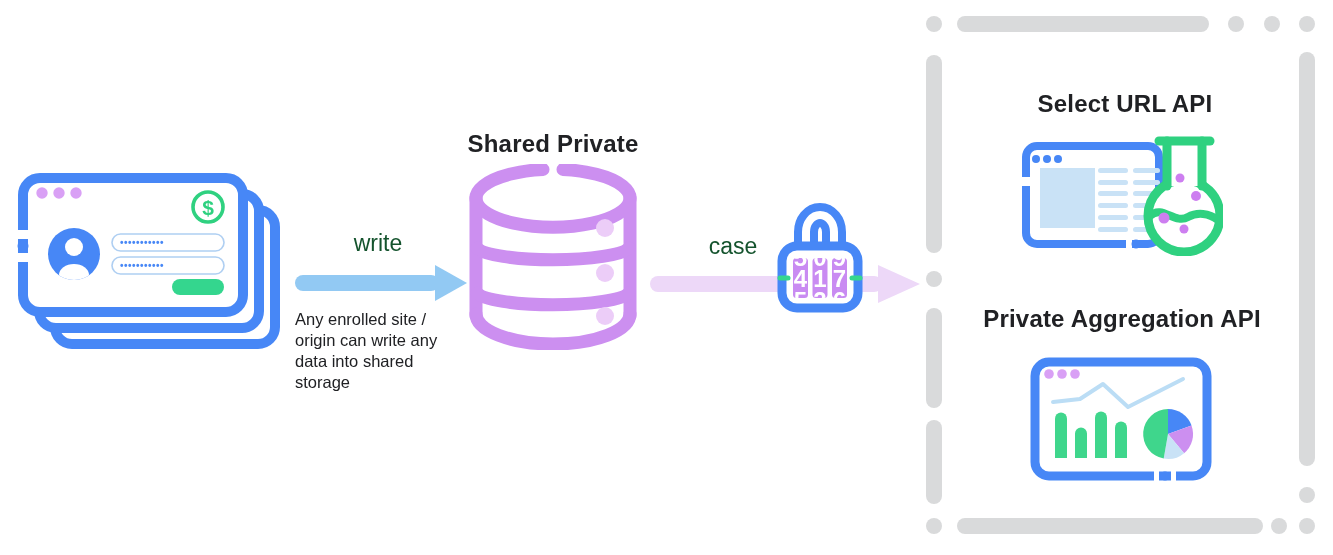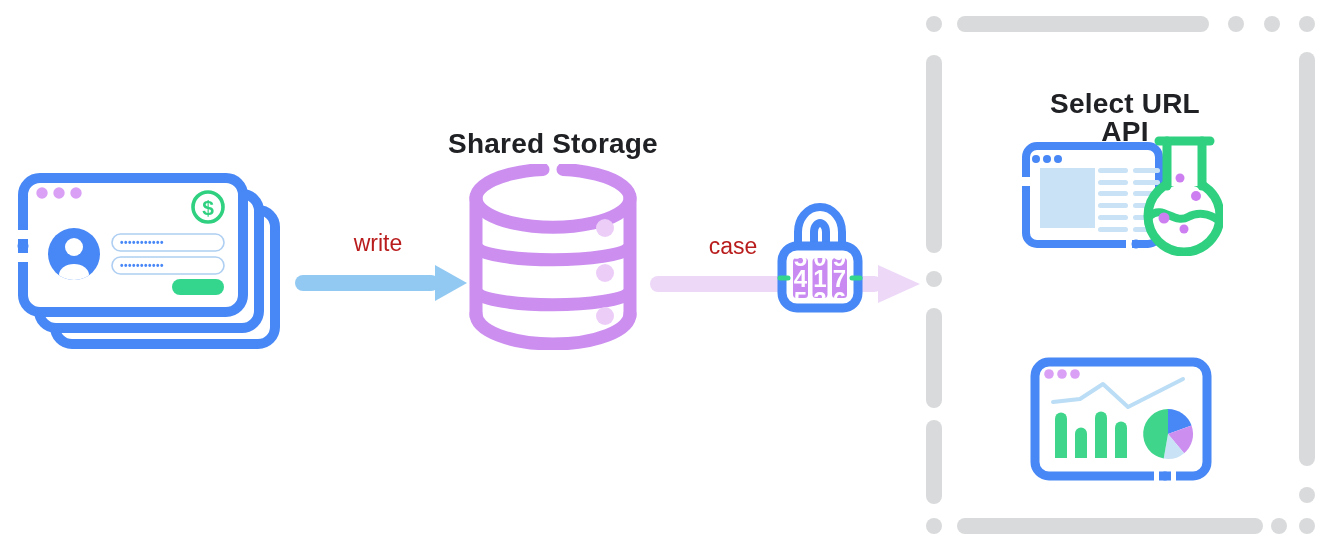--- a/index.html
+++ b/index.html
@@ -1,21 +1,21 @@
 <!DOCTYPE html>
 <html><head>
 <meta charset="utf-8">
 <style>
   html,body{margin:0;padding:0;background:#fff;}
   #canvas{position:relative;width:1333px;height:555px;background:#fff;overflow:hidden;
           font-family:"Liberation Sans",sans-serif;color:#202124;}
   .abs{position:absolute;}
-  .h1{position:absolute;font-weight:700;font-size:28px;line-height:28px;text-align:center;
+  .h1{position:absolute;font-weight:700;font-size:24px;line-height:28px;text-align:center;
       color:#202124;letter-spacing:.2px;}
-  .flow-label{position:absolute;font-size:23px;line-height:26px;text-align:center;color:#b91c1c;}
+  .flow-label{position:absolute;font-size:23px;line-height:26px;text-align:center;color:#14532d;}
   .desc{position:absolute;font-size:16.5px;line-height:21px;color:#202124;}
   .dash{position:absolute;background:#D9DADB;border-radius:9px;}
   svg text{font-family:"Liberation Sans",sans-serif;}
 </style>
 </head>
 <body>
 
 <div id="canvas">
 
   <svg class="abs" style="left:10px;top:162px" width="285" height="200" viewBox="0 0 285 200">
@@ -56,22 +56,23 @@
     <rect x="162" y="117" width="52" height="16" rx="8" fill="#34D68E"></rect>
   </svg>
 
   <div class="flow-label" style="left:338px;top:230px;width:80px">write</div>
 
   <svg class="abs" style="left:293px;top:261px" width="178" height="44" viewBox="0 0 178 44">
     <rect x="2" y="14" width="144" height="16" rx="8" fill="#92C9F3"></rect>
     <polygon points="142,4 174,22 142,40" fill="#92C9F3"></polygon>
   </svg>
 
-
-  <div class="h1" style="left:440px;top:130px;width:226px">Shared Storage</div>
+  <div class="desc" style="left:295px;top:309px;width:176px">Any enrolled site / origin can write any data into shared storage</div>
+
+  <div class="h1" style="left:440px;top:130px;width:226px">Shared Private</div>
 
   <svg class="abs" style="left:466px;top:164px" width="174" height="186" viewBox="0 0 174 186">
     <g fill="none" stroke="#CC8FF0" stroke-width="13" stroke-linecap="round">
       <path d="M97,5.5 A77,29 0 1 1 77,5.5"></path>
       <path d="M10,34 V152"></path>
       <path d="M164,34 V152"></path>
       <path d="M10,150 A77,30 0 0 0 164,150"></path>
       <path d="M11,84 A77,14 0 0 0 163,84"></path>
       <path d="M11,129 A77,14 0 0 0 163,129"></path>
     </g>
@@ -184,20 +185,21 @@
       </g>
       <g fill="#CD7EF0">
         <circle cx="162" cy="46" r="4.5"></circle>
         <circle cx="178" cy="64" r="5"></circle>
         <circle cx="146" cy="86" r="5.5"></circle>
         <circle cx="166" cy="97" r="4.5"></circle>
       </g>
     </g>
   </svg>
 
+  <div class="h1" style="left:958px;top:305px;width:328px">Private Aggregation API</div>
 
   <svg class="abs" style="left:1028px;top:355px" width="190" height="128" viewBox="0 0 190 128">
     <rect x="7" y="7" width="172" height="114" rx="14" fill="#fff" stroke="#4787F6" stroke-width="9"></rect>
     <rect x="126" y="113" width="5" height="16" fill="#fff"></rect>
     <rect x="143" y="113" width="5" height="16" fill="#fff"></rect>
     <circle cx="137" cy="121" r="4.5" fill="#4787F6"></circle>
     <g fill="#D9A0F5">
       <circle cx="21" cy="19" r="4.8"></circle>
       <circle cx="34" cy="19" r="4.8"></circle>
       <circle cx="47" cy="19" r="4.8"></circle>

